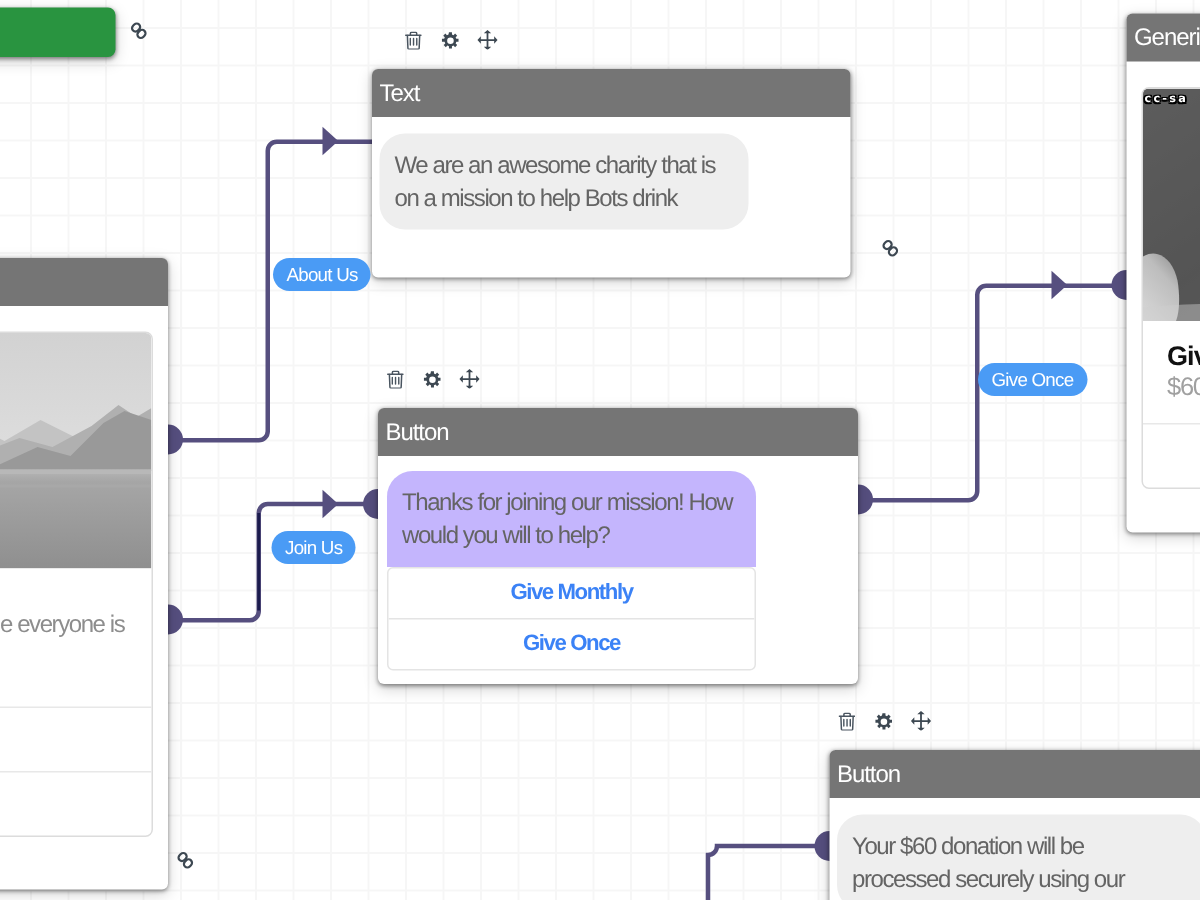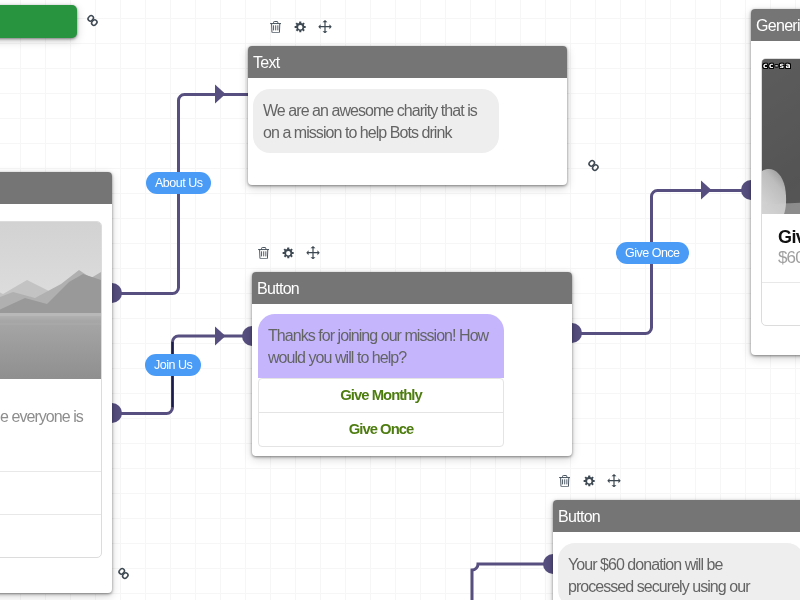--- a/index.html
+++ b/index.html
@@ -15,25 +15,25 @@
 
   .card{position:absolute;background:#fff;border-radius:4px;
         box-shadow:0 1px 3px rgba(0,0,0,.45), 0 3px 10px rgba(0,0,0,.18);}
   .card-hd{background:#757575;color:#fff;font-size:16px;letter-spacing:-0.7px;padding:0 5px;box-sizing:border-box;
            border-radius:4px 4px 0 0;height:32px;line-height:34px;
            overflow:hidden;white-space:nowrap;}
   .bubble{background:#eeeeee;color:#646464;border-radius:17px;padding:11px 0 10px;
           font-size:16px;line-height:21.5px;width:246px;box-sizing:border-box;letter-spacing:-0.95px;}
   .bubble span,[data-bind-lines] span{display:block;padding:0 10px;white-space:nowrap;}
   .btnlist{border:1px solid #e4e4e4;border-radius:4px;margin-top:0px;overflow:hidden;background:#fff;}
-  .btnitem{text-align:center;color:#4d7c0f;font-weight:bold;font-size:14.8px;letter-spacing:-0.95px;
+  .btnitem{text-align:center;color:#3b82f6;font-weight:bold;font-size:14.8px;letter-spacing:-0.95px;
            height:33px;line-height:33px;border-top:1px solid #e4e4e4;}
 
   .pill{position:absolute;background:#4a9bf5;color:#fff;border-radius:11px;
-        font-size:12.5px;letter-spacing:-0.5px;line-height:23px;height:22px;padding:0 9px;white-space:nowrap;}
+        font-size:12.5px;letter-spacing:-0.5px;line-height:23px;height:22px;padding:0 9px;white-space:nowrap;margin-left:36px;}
 
   .greenrect{position:absolute;background:#299440;border-radius:5px;
              box-shadow:0 1px 3px rgba(0,0,0,.45), 0 3px 10px rgba(0,0,0,.18);}
 
   .icobar{position:absolute;display:flex;gap:0;align-items:center;height:14px;}
   .icobar .ico{display:block;}
   .icobar .ico:nth-child(1){margin-right:12.6px;}
   .icobar .ico:nth-child(2){margin-right:11.2px;}
   .icobar svg{display:block;}
   .icobar .ico{display:block;}

